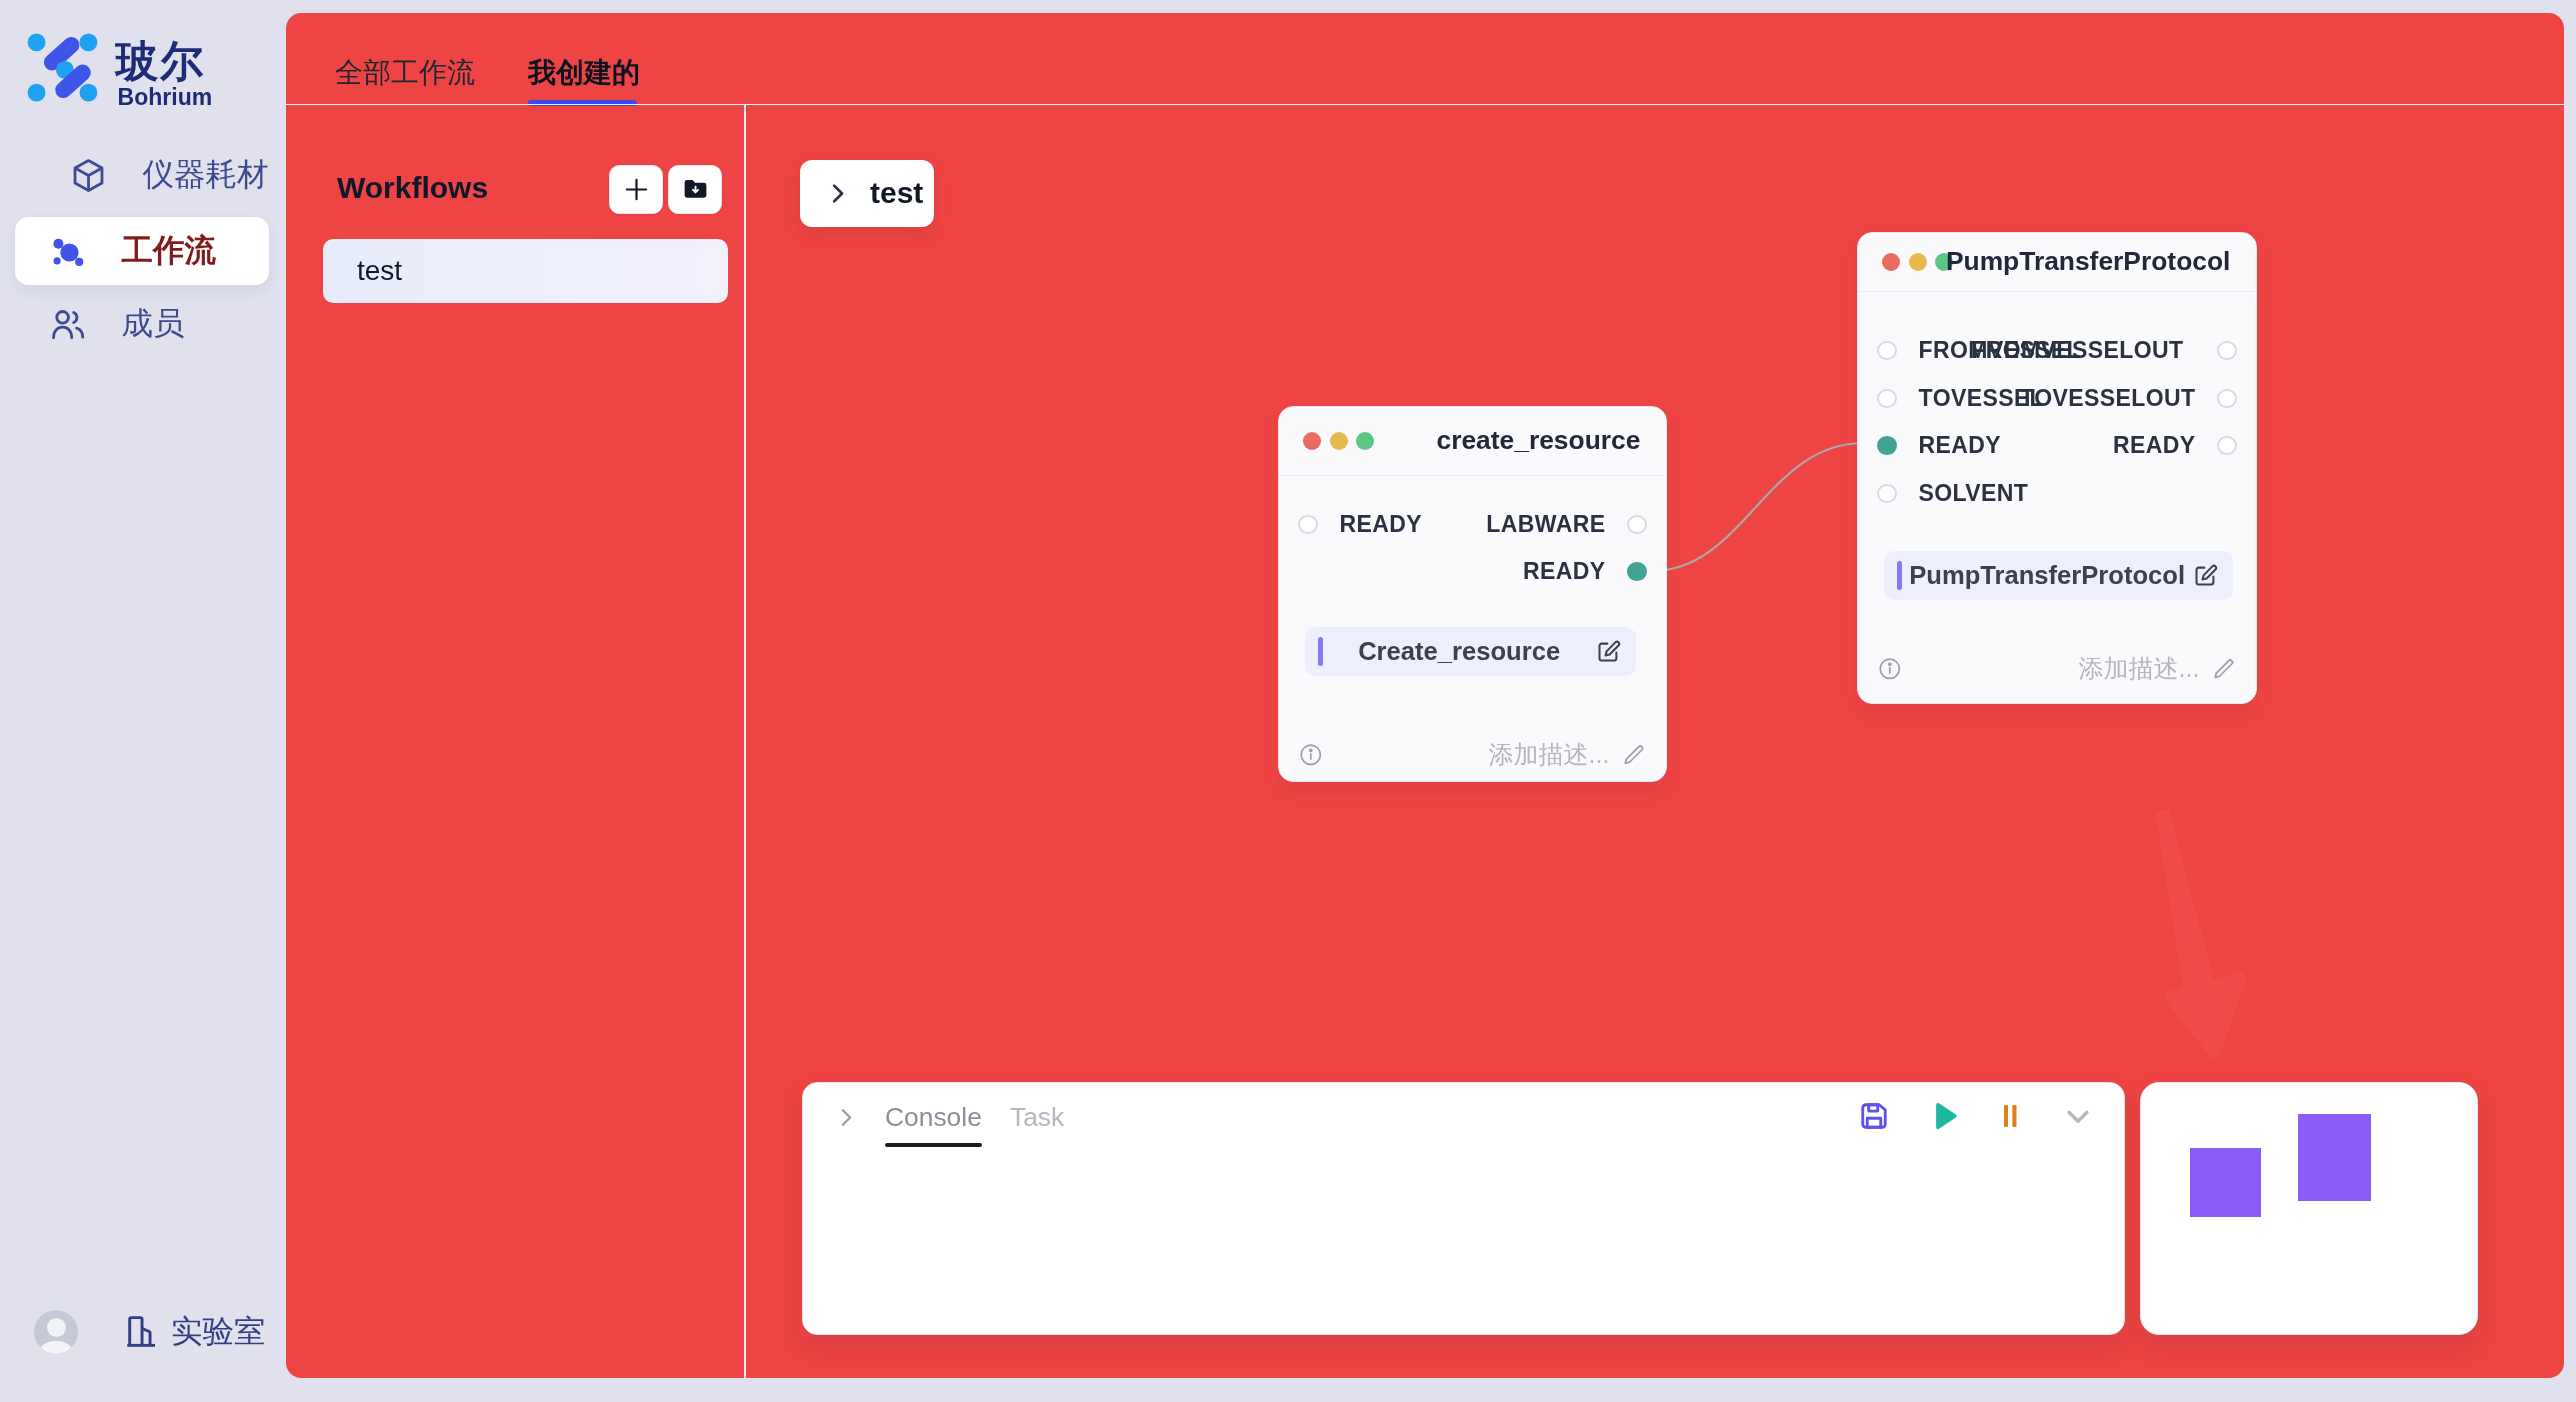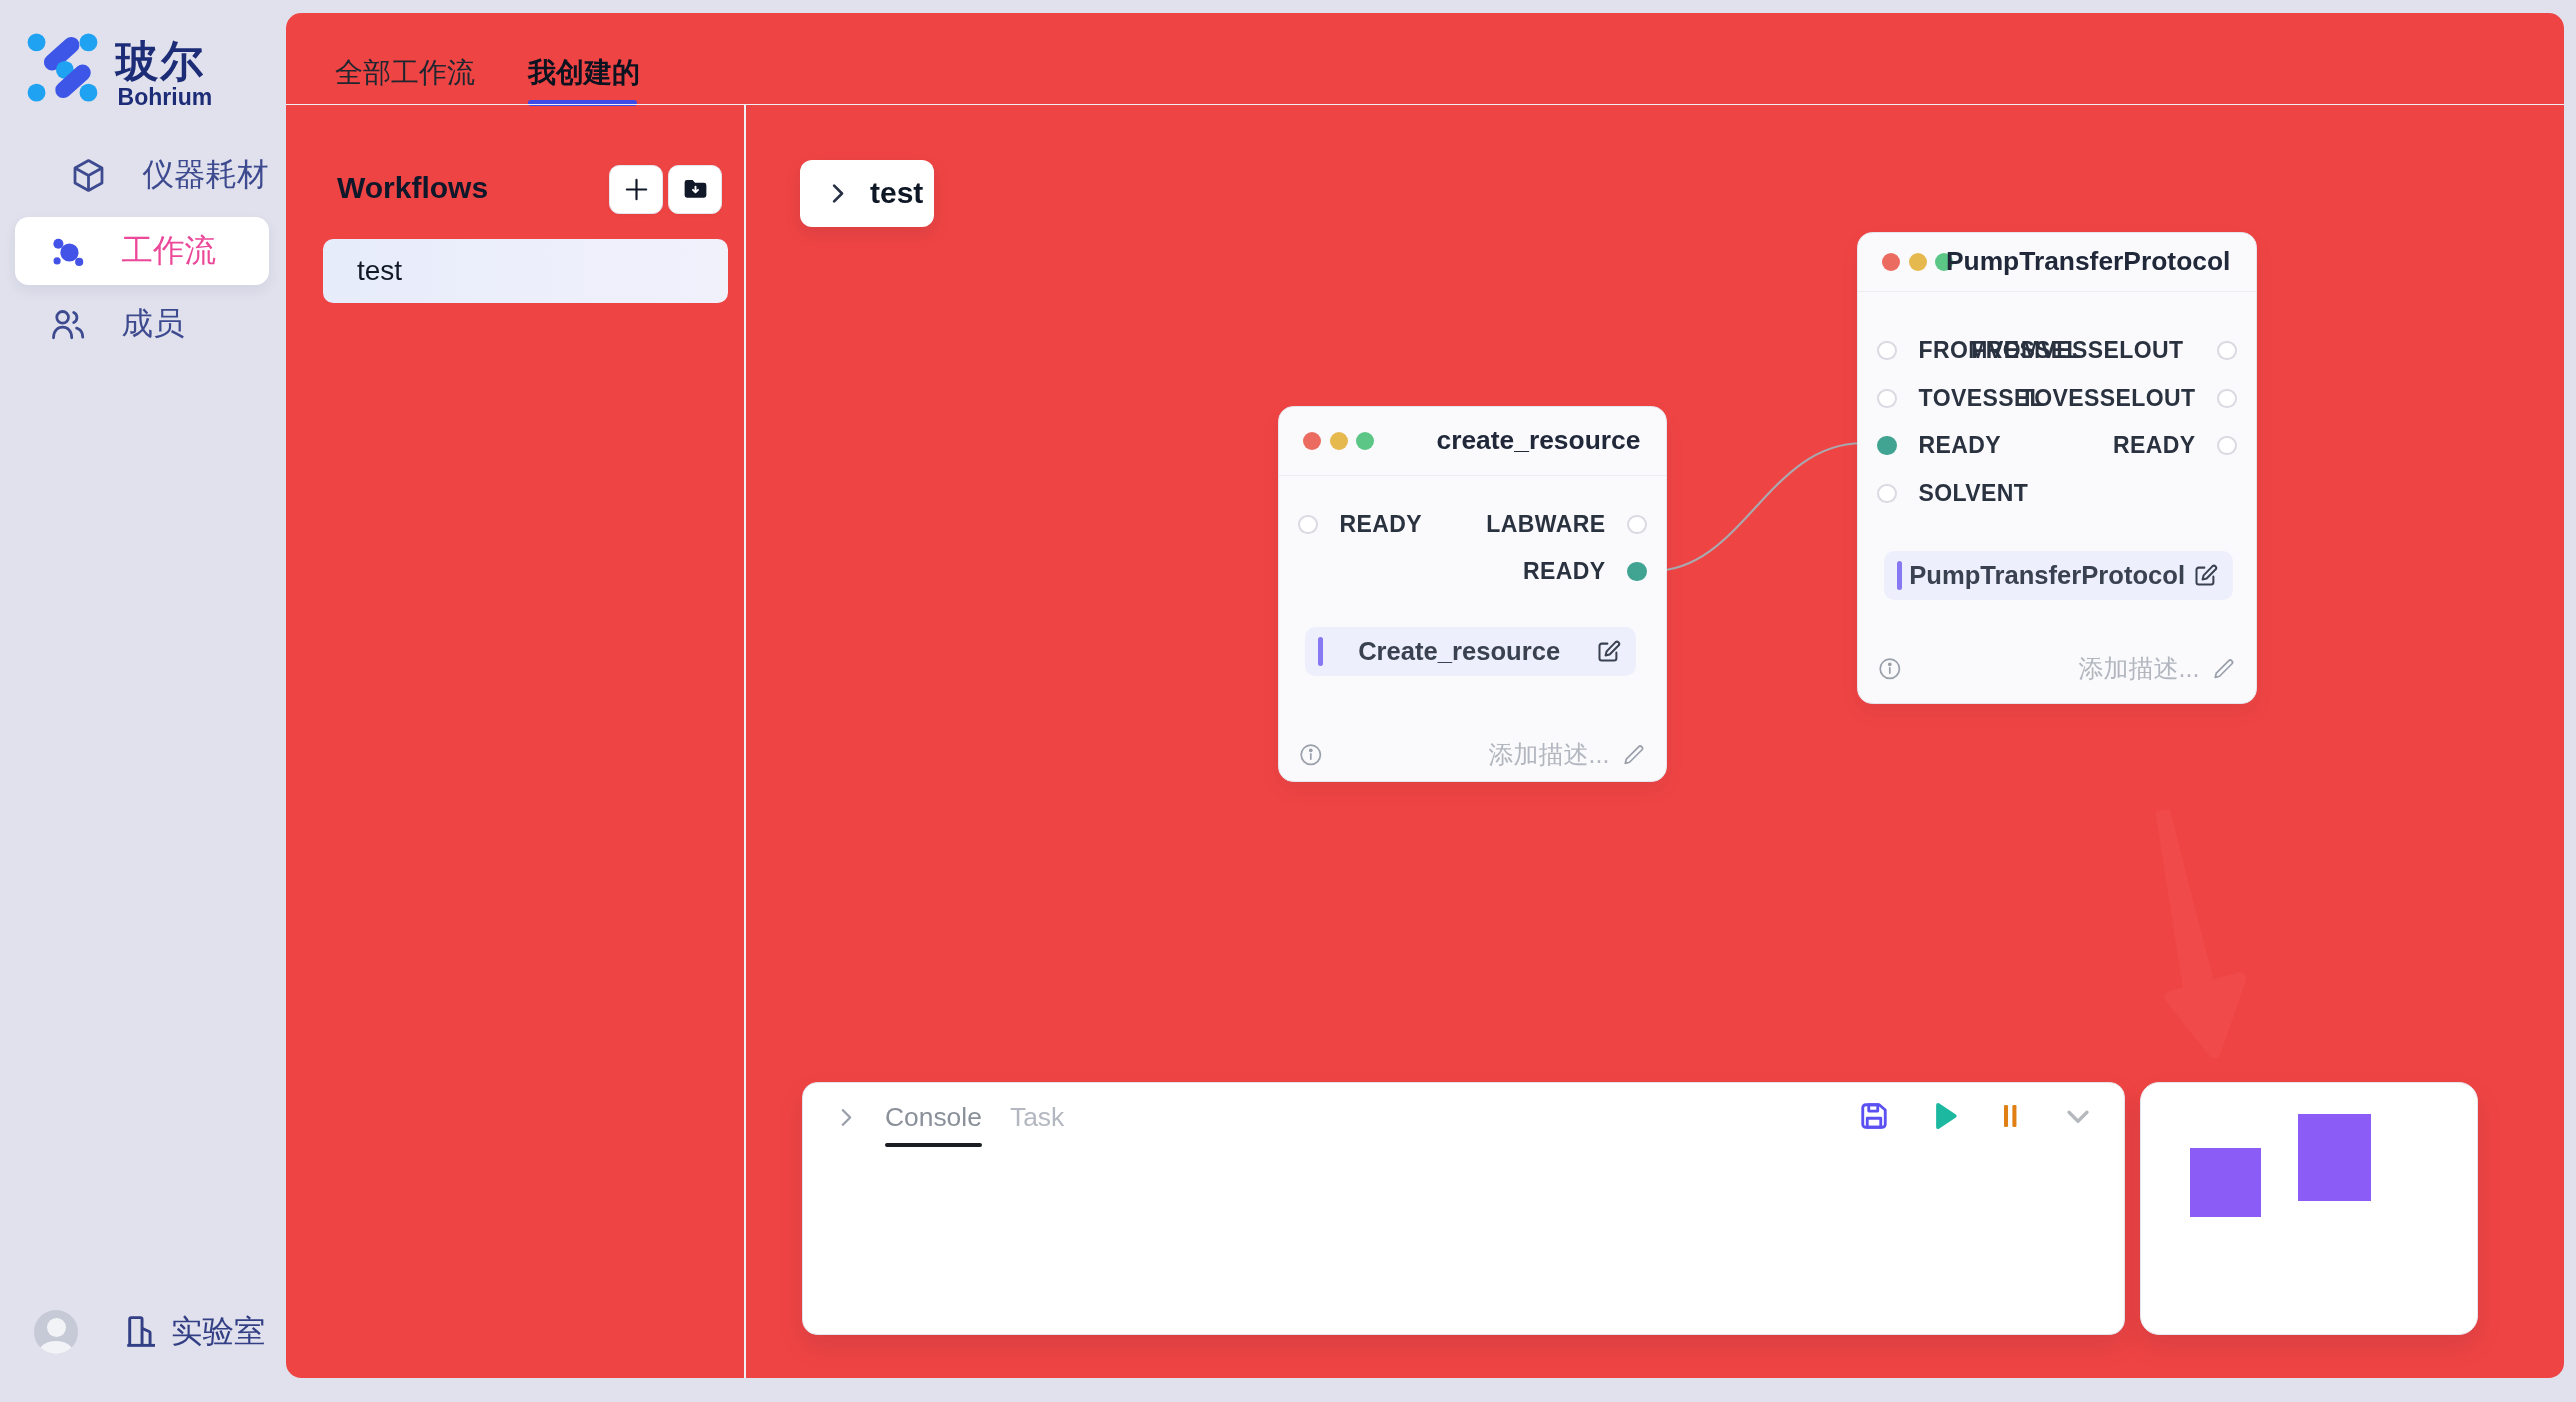--- a/index.html
+++ b/index.html
@@ -11,21 +11,21 @@
   
   #sidebar { left:0; top:0; width:283px; height:1402px; background:#E0E1EC; }
   .brand { left:25.6px; top:31px; width:239px; height:77px; }
   .brand-logo { left:0; top:0; width:73px; height:73px; }
   .brand-title { left:90px; top:1.7px; font-size:43px; font-weight:700; color:#1D2C77; letter-spacing:1.7px; }
   .brand-sub { left:92px; top:53px; font-size:23px; font-weight:700; color:#1D2C77; }
   .nav-item { left:14.5px; width:254px; height:68px; border-radius:13.6px; display:flex; align-items:center; cursor:pointer; }
   .nav-item .nav-ico { width:41px; height:41px; margin-left:32px; display:flex; align-items:center; justify-content:center; }
   .nav-item .nav-label { margin-left:34px; font-size:31.5px; color:#3D4A8F; }
   .nav-item.active { background:#FFFFFF; box-shadow:0 5.1px 13.6px rgba(30,40,100,.07); }
-  .nav-item.active .nav-label { font-weight:400; color:#ec4899; }
+  .nav-item.active .nav-label { font-weight:700; color:#7f1d1d; }
   .side-footer { left:34px; top:1307px; width:239px; height:49px; display:flex; align-items:center; }
   .avatar { width:44px; height:44px; border-radius:50%; background:#C6CAD6; position:relative; overflow:hidden; }
   .avatar .head { position:absolute; left:12.8px; top:8.5px; width:19px; height:19px; border-radius:50%; background:#F2F3F6; }
   .avatar .bodyv { position:absolute; left:5.1px; top:31px; width:34px; height:22px; border-radius:50%; background:#F2F3F6; }
   .lab-ico { margin-left:44px; }
   .lab-label { margin-left:12px; font-size:31.5px; color:#333F85; }
 
   
   #main-card { left:286px; top:12.8px; width:2278px; height:1365px; background:#ef4444; border-radius:15.3px; }
   .tab { top:41px; font-size:28px; color:#20262F; cursor:pointer; }

